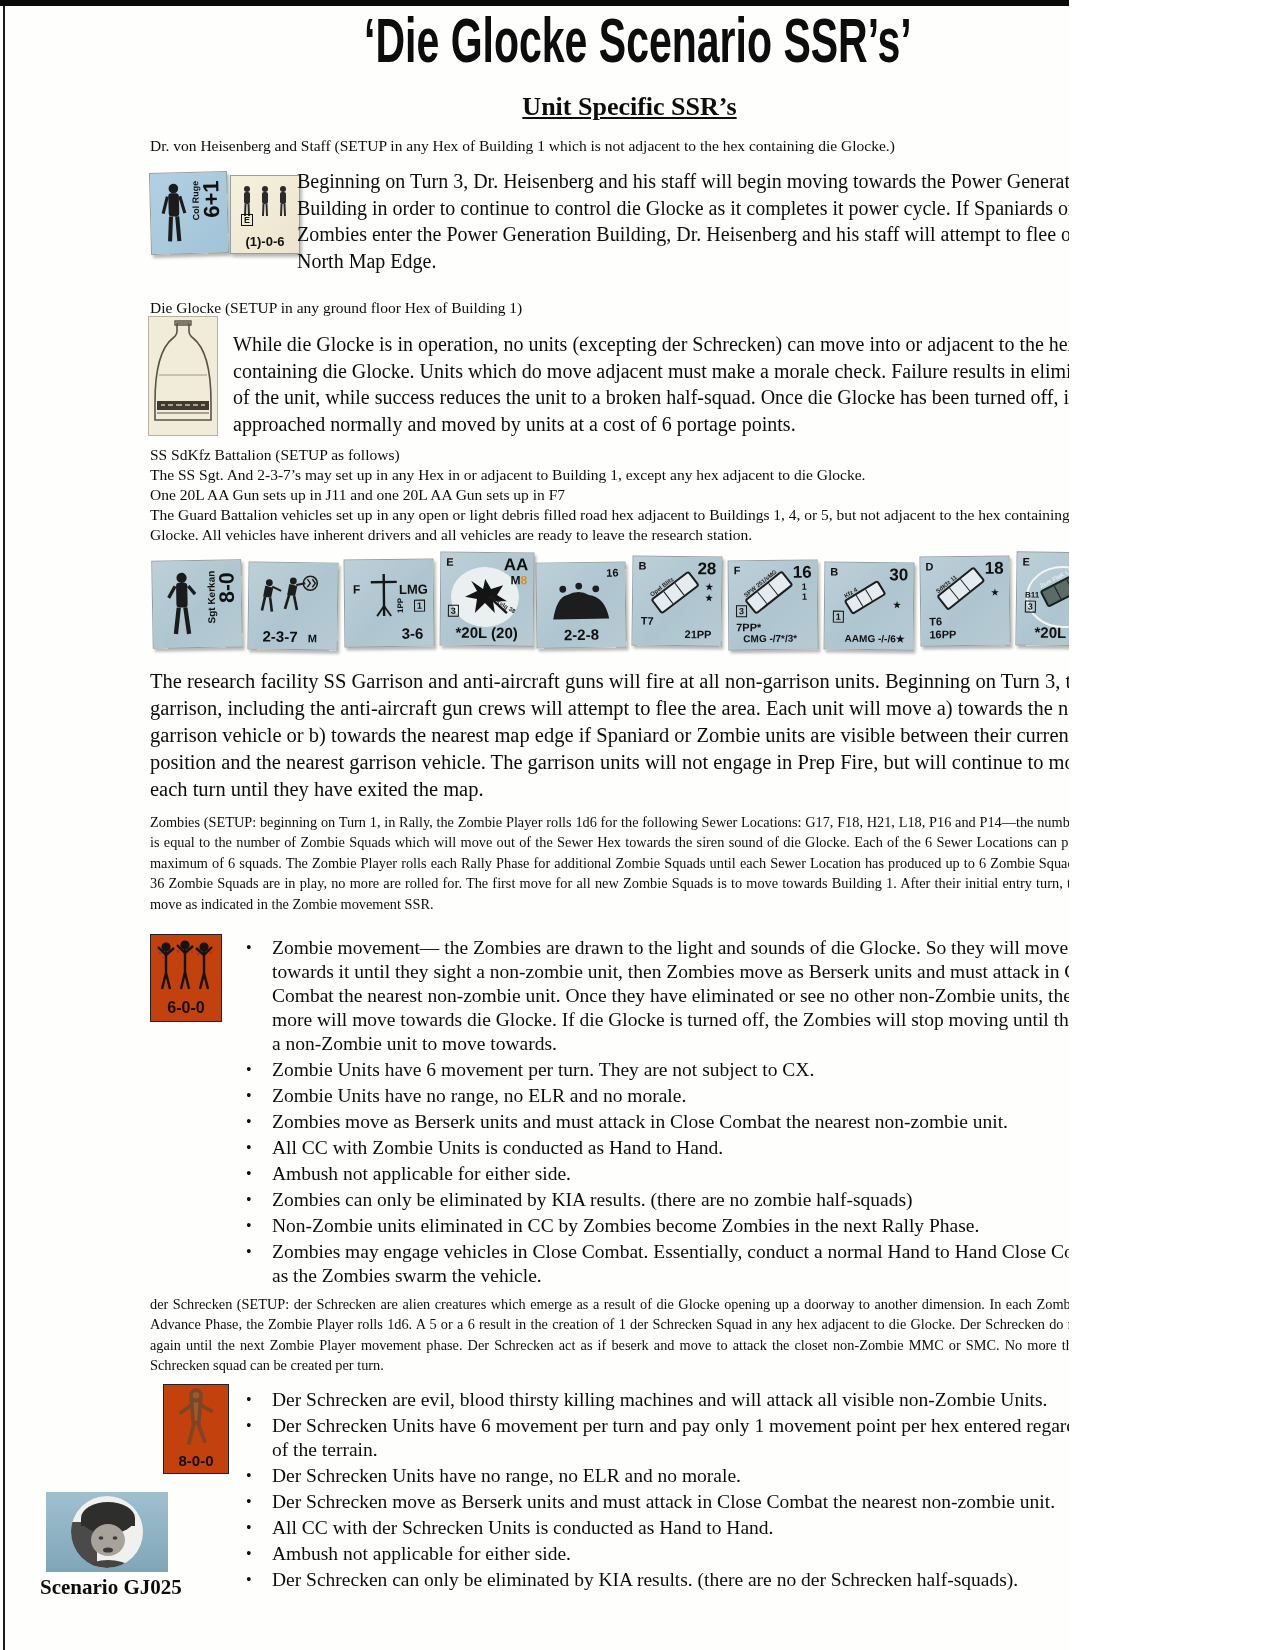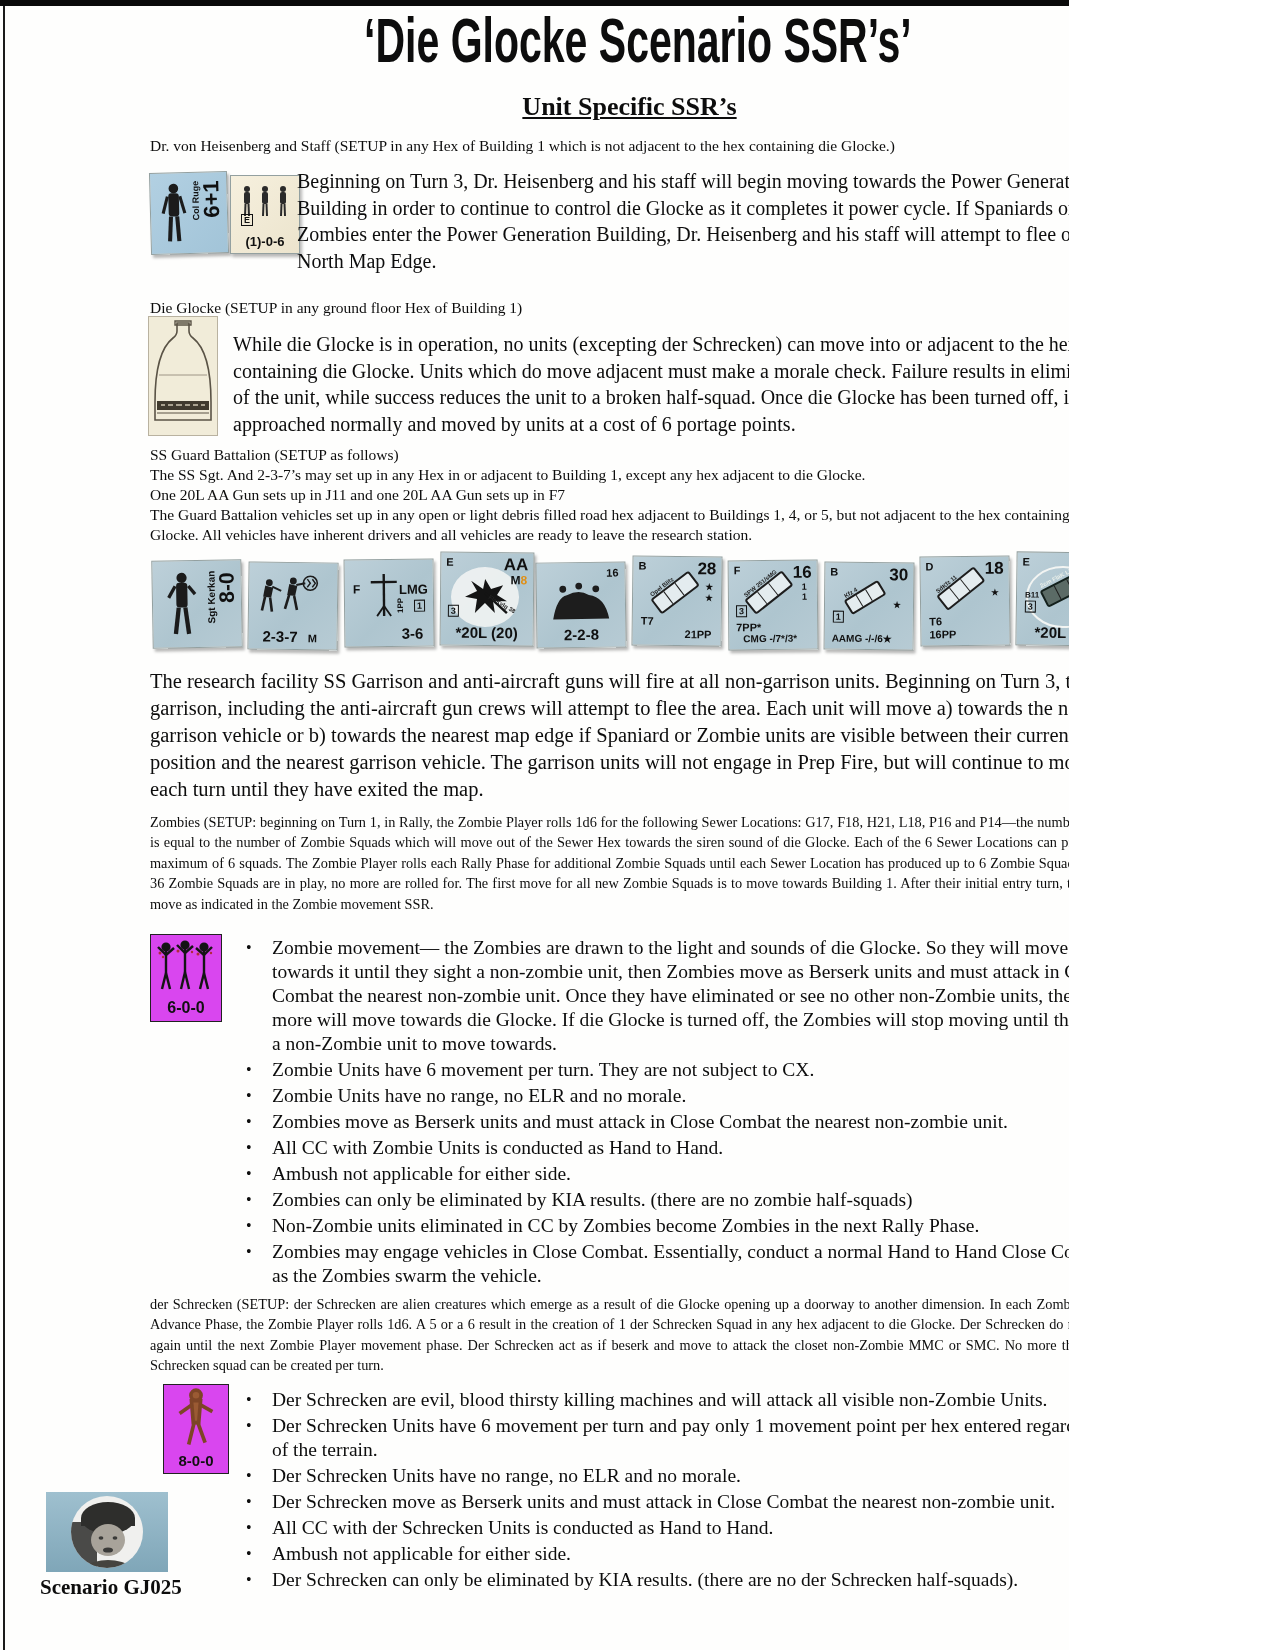--- a/index.html
+++ b/index.html
@@ -23,21 +23,21 @@
   ul.blist{position:absolute;list-style:none;margin:0;padding:0;}
   ul.blist li{display:flex;margin-bottom:2px;font-size:19.5px;line-height:24px;}
   ul.blist .dot{flex:0 0 26px;font-size:16px;}
   ul.blist .btxt{flex:1;}
 
   
   .counter{position:absolute;background:linear-gradient(135deg,#bdd0d9 0%,#aec5cf 55%,#b7cbd4 100%);
         border:1px solid #93a0a0;box-shadow:2px 3px 3px rgba(0,0,0,.28);
         font-family:"Liberation Sans",sans-serif;color:#101010;}
   .counter.cream{background:linear-gradient(135deg,#f6f0de,#ece4cd);}
-  .counter.white{background:#d946ef;border:1.5px solid #222;box-shadow:none;}
+  .counter.white{background:#c2410c;border:1.5px solid #222;box-shadow:none;}
   .counter.lightblue{background:linear-gradient(135deg,#b2d0e2,#a2c4d8);}
   .tl{position:absolute;top:3px;left:5px;font-size:11px;font-weight:bold;}
   .trn{position:absolute;top:2px;right:5px;font-size:17px;font-weight:bold;}
   .trs{position:absolute;top:4px;right:6px;font-size:11px;font-weight:bold;}
   .boxn{position:absolute;font-size:9px;font-weight:bold;border:1px solid #111;line-height:10px;padding:0 2px;}
   .bot{position:absolute;bottom:4px;left:0;right:0;text-align:center;font-weight:bold;font-size:14px;}
   .botl{position:absolute;font-weight:bold;font-size:11px;line-height:12px;}
   .stars{position:absolute;font-size:10px;line-height:11px;width:12px;text-align:center;letter-spacing:0;word-break:break-all;}
   .vert{writing-mode:vertical-rl;transform:rotate(180deg);position:absolute;}
   .veh{position:absolute;width:44px;height:15px;border:2px solid #1d1d1d;border-radius:3px;background:#e4ecef;}
@@ -115,21 +115,21 @@
           <line x1="27" y1="88" x2="33" y2="88"></line>
           <line x1="36" y1="88" x2="41" y2="88"></line>
           <line x1="44" y1="88" x2="49" y2="88"></line>
           <line x1="52" y1="88" x2="56" y2="88"></line>
       </g>
     </svg>
   </div>
 
   <div class="body-lg" style="left:233px;top:331px;width:902px;">While die Glocke is in operation, no units (excepting der Schrecken) can move into or adjacent to the hex containing die Glocke. Units which do move adjacent must make a morale check. Failure results in elimination of the unit, while success reduces the unit to a broken half-squad. Once die Glocke has been turned off, it can be approached normally and moved by units at a cost of 6 portage points.</div>
 
-  <div class="sec-head" style="left:150px;top:445px;width:900px;">SS Guard Battalion  (SETUP as follows)</div>
+  <div class="sec-head" style="left:150px;top:445px;width:900px;">SS SdKfz Battalion  (SETUP as follows)</div>
   <div class="sec-head" style="left:150px;top:465px;width:1000px;">The SS Sgt. And 2-3-7’s may set up in any Hex in or adjacent to Building 1, except any hex adjacent to die Glocke.</div>
   <div class="sec-head" style="left:150px;top:485px;width:1000px;">One 20L AA Gun sets up in J11 and one 20L AA Gun sets up in F7</div>
   <div class="sec-head" style="left:150px;top:505px;width:985px;">The Guard Battalion vehicles set up in any open or light debris filled road hex adjacent to Buildings  1, 4, or 5, but not adjacent to the hex containing die Glocke. All vehicles have inherent drivers and all vehicles are ready to leave the research station.</div>
 
   <div class="counter" style="left:152px;top:560px;width:88px;height:86px;transform:rotate(-1deg);">
     <svg width="38" height="66" viewBox="0 0 20 40" style="position:absolute;left:10px;top:10px;">
       <circle cx="10" cy="4" r="3.1" fill="#1b1b1b"></circle>
       <rect x="6.6" y="7" width="6.8" height="15" rx="2" fill="#1b1b1b"></rect>
       <line x1="8" y1="22" x2="6" y2="38" stroke="#1b1b1b" stroke-width="2.6"></line>
       <line x1="12" y1="22" x2="14" y2="38" stroke="#1b1b1b" stroke-width="2.6"></line>
@@ -229,21 +229,21 @@
   </div>
 
   <div class="counter" style="left:824px;top:562px;width:88px;height:86px;transform:rotate(0.6deg);">
     <span class="tl">B</span>
     <span class="trn">30</span>
     <span class="stars" style="right:10px;top:36px;">★</span>
     <div class="veh" style="left:20px;top:26px;width:36px;height:13px;transform:rotate(-32deg);">
       <span class="veh-label">Kfz 4</span>
     </div>
     <span class="boxn" style="left:8px;top:48px;">1</span>
-    <div class="botl" style="left:7px;bottom:4px;font-size:10px;">AAMG -/-/6★</div>
+    <div class="botl" style="left:20px;bottom:4px;font-size:10px;">AAMG -/-/6★</div>
   </div>
 
   <div class="counter" style="left:920px;top:556px;width:88px;height:88px;transform:rotate(-0.7deg);">
     <span class="tl">D</span>
     <span class="trn">18</span>
     <span class="stars" style="right:8px;top:30px;">★</span>
     <div class="veh" style="left:16px;top:22px;transform:rotate(-38deg);">
       <span class="veh-label">SdKfz 11</span>
     </div>
     <div class="botl" style="left:8px;bottom:18px;">T6</div>

